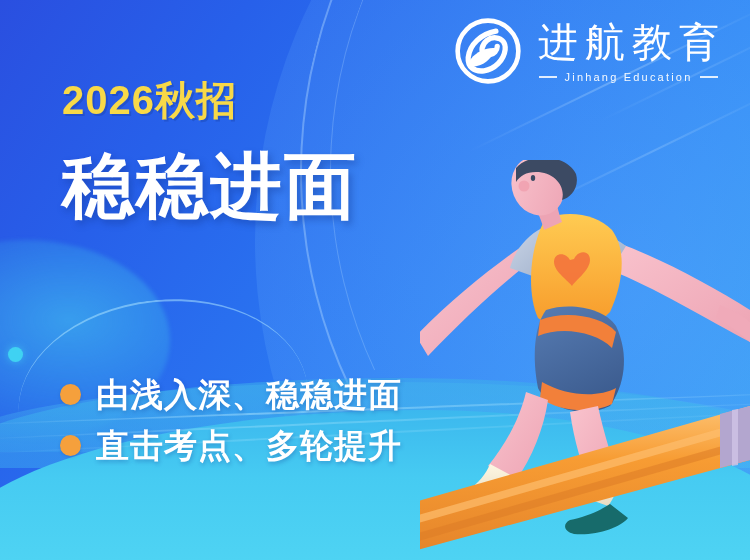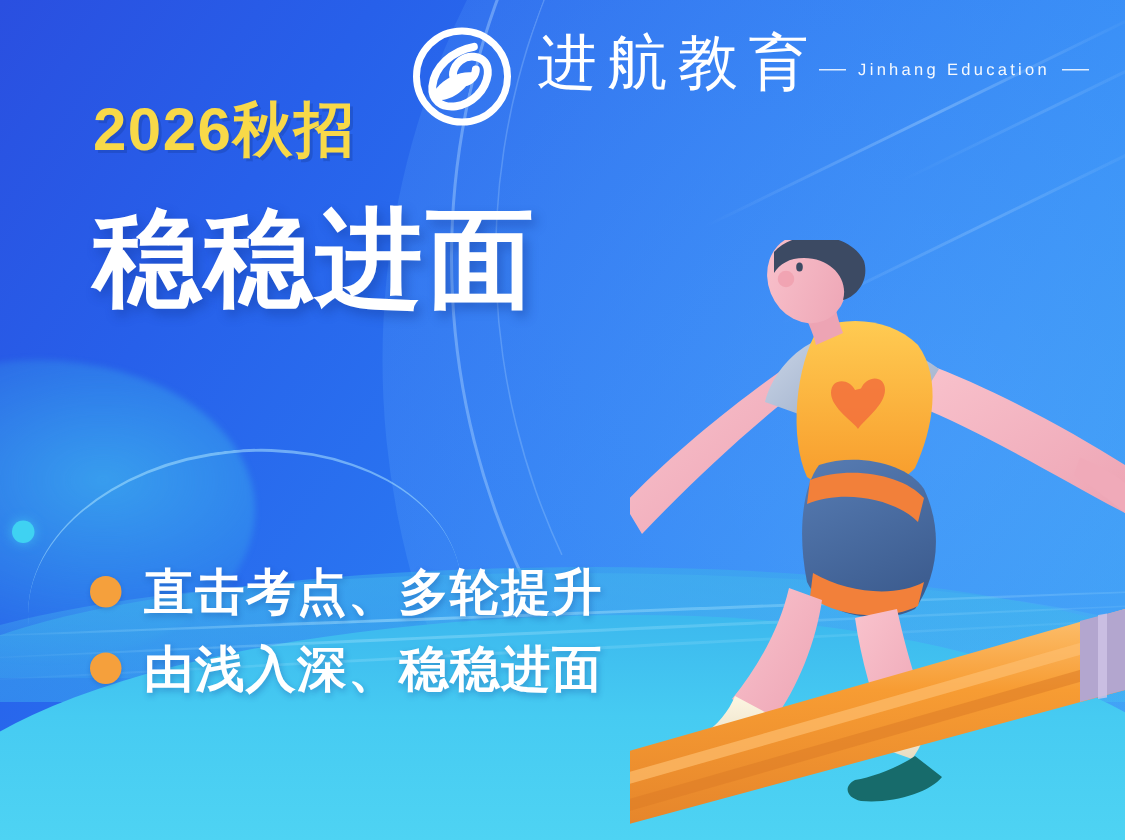--- a/index.html
+++ b/index.html
@@ -70,33 +70,33 @@
   .wave-line{position:absolute;left:-40px;width:840px;height:2px;
     background:linear-gradient(90deg,rgba(180,235,255,0) 0%,rgba(185,235,255,.45) 35%,rgba(185,235,255,.12) 100%);
     border-radius:50%;}
   .wl1{bottom:150px;transform:rotate(-2.2deg);}
   .wl2{bottom:138px;transform:rotate(-2.6deg);opacity:.7;}
   .wl3{bottom:126px;transform:rotate(-3deg);opacity:.5;}
 
   
   #logo{position:absolute;right:24px;top:18px;display:flex;align-items:flex-start;}
   .logo-mark{width:66px;height:66px;margin-right:10px;flex:none;}
-  .logo-text{display:flex;flex-direction:row;align-items:center;padding-top:4px;}
+  .logo-text{display:flex;flex-direction:column;align-items:center;padding-top:4px;}
   .logo-cn{
     color:#ffffff;font-size:40px;letter-spacing:7px;line-height:1;
     font-weight:400;white-space:nowrap;text-indent:7px;
   }
   .logo-en-row{display:flex;align-items:center;gap:8px;margin-top:9px;}
   .logo-dash{display:block;width:18px;height:1.6px;background:rgba(255,255,255,.85);}
   .logo-en{
     color:#ffffff;font-size:11px;letter-spacing:2.2px;white-space:nowrap;opacity:.95;
   }
 
   
-  #copy{position:absolute;left:62px;top:67px;}
+  #copy{position:absolute;left:62px;top:80px;}
   .eyebrow{
     color:#f8d948;font-size:40px;font-weight:bold;line-height:1;
     letter-spacing:1px;text-shadow:2px 2px 0 rgba(20,55,150,.30);
     margin-bottom:28px;
   }
   .headline{
     color:#ffffff;font-size:72px;font-weight:bold;line-height:1.06;
     letter-spacing:2px;text-shadow:3px 4px 7px rgba(15,50,140,.38);
     white-space:nowrap;
   }
@@ -240,21 +240,21 @@
   </div>
 
   <div id="copy">
     <div class="eyebrow">2026秋招</div>
     <div class="headline">稳稳进面</div>
   </div>
 
   <div id="bullets">
     <div class="bullet-row">
       <span class="bullet-dot"></span>
-      <span class="bullet-text">直击考点、多轮提升</span>
+      <span class="bullet-text">由浅入深、稳稳进面</span>
     </div>
     <div class="bullet-row">
       <span class="bullet-dot"></span>
-      <span class="bullet-text">由浅入深、稳稳进面</span>
+      <span class="bullet-text">直击考点、多轮提升</span>
     </div>
   </div>
 
 </div>
 
 </body></html>

